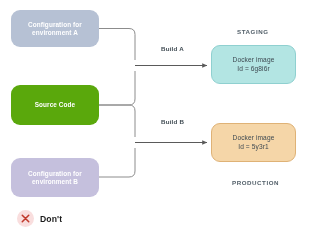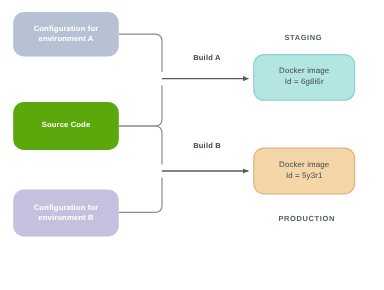--- a/index.html
+++ b/index.html
@@ -182,14 +182,22 @@
   <div class="node artifact" id="node-docker-staging">
     <span class="node-label">Docker image
 Id = 6g8i6r</span>
   </div>
 
   <div class="node artifact" id="node-docker-production">
     <span class="node-label">Docker image
 Id = 5y3r1</span>
   </div>
 
+  <div id="footer-dont">
+    <span id="dont-icon">
+      <svg width="9" height="9" viewBox="0 0 10 10" xmlns="http://www.w3.org/2000/svg">
+        <path d="M1.4,1.4 L8.6,8.6 M8.6,1.4 L1.4,8.6" stroke="#c0392b" stroke-width="1.7" stroke-linecap="round"></path>
+      </svg>
+    </span>
+    <span id="dont-text">Don't</span>
+  </div>
 
 </div>
 
 </body></html>

